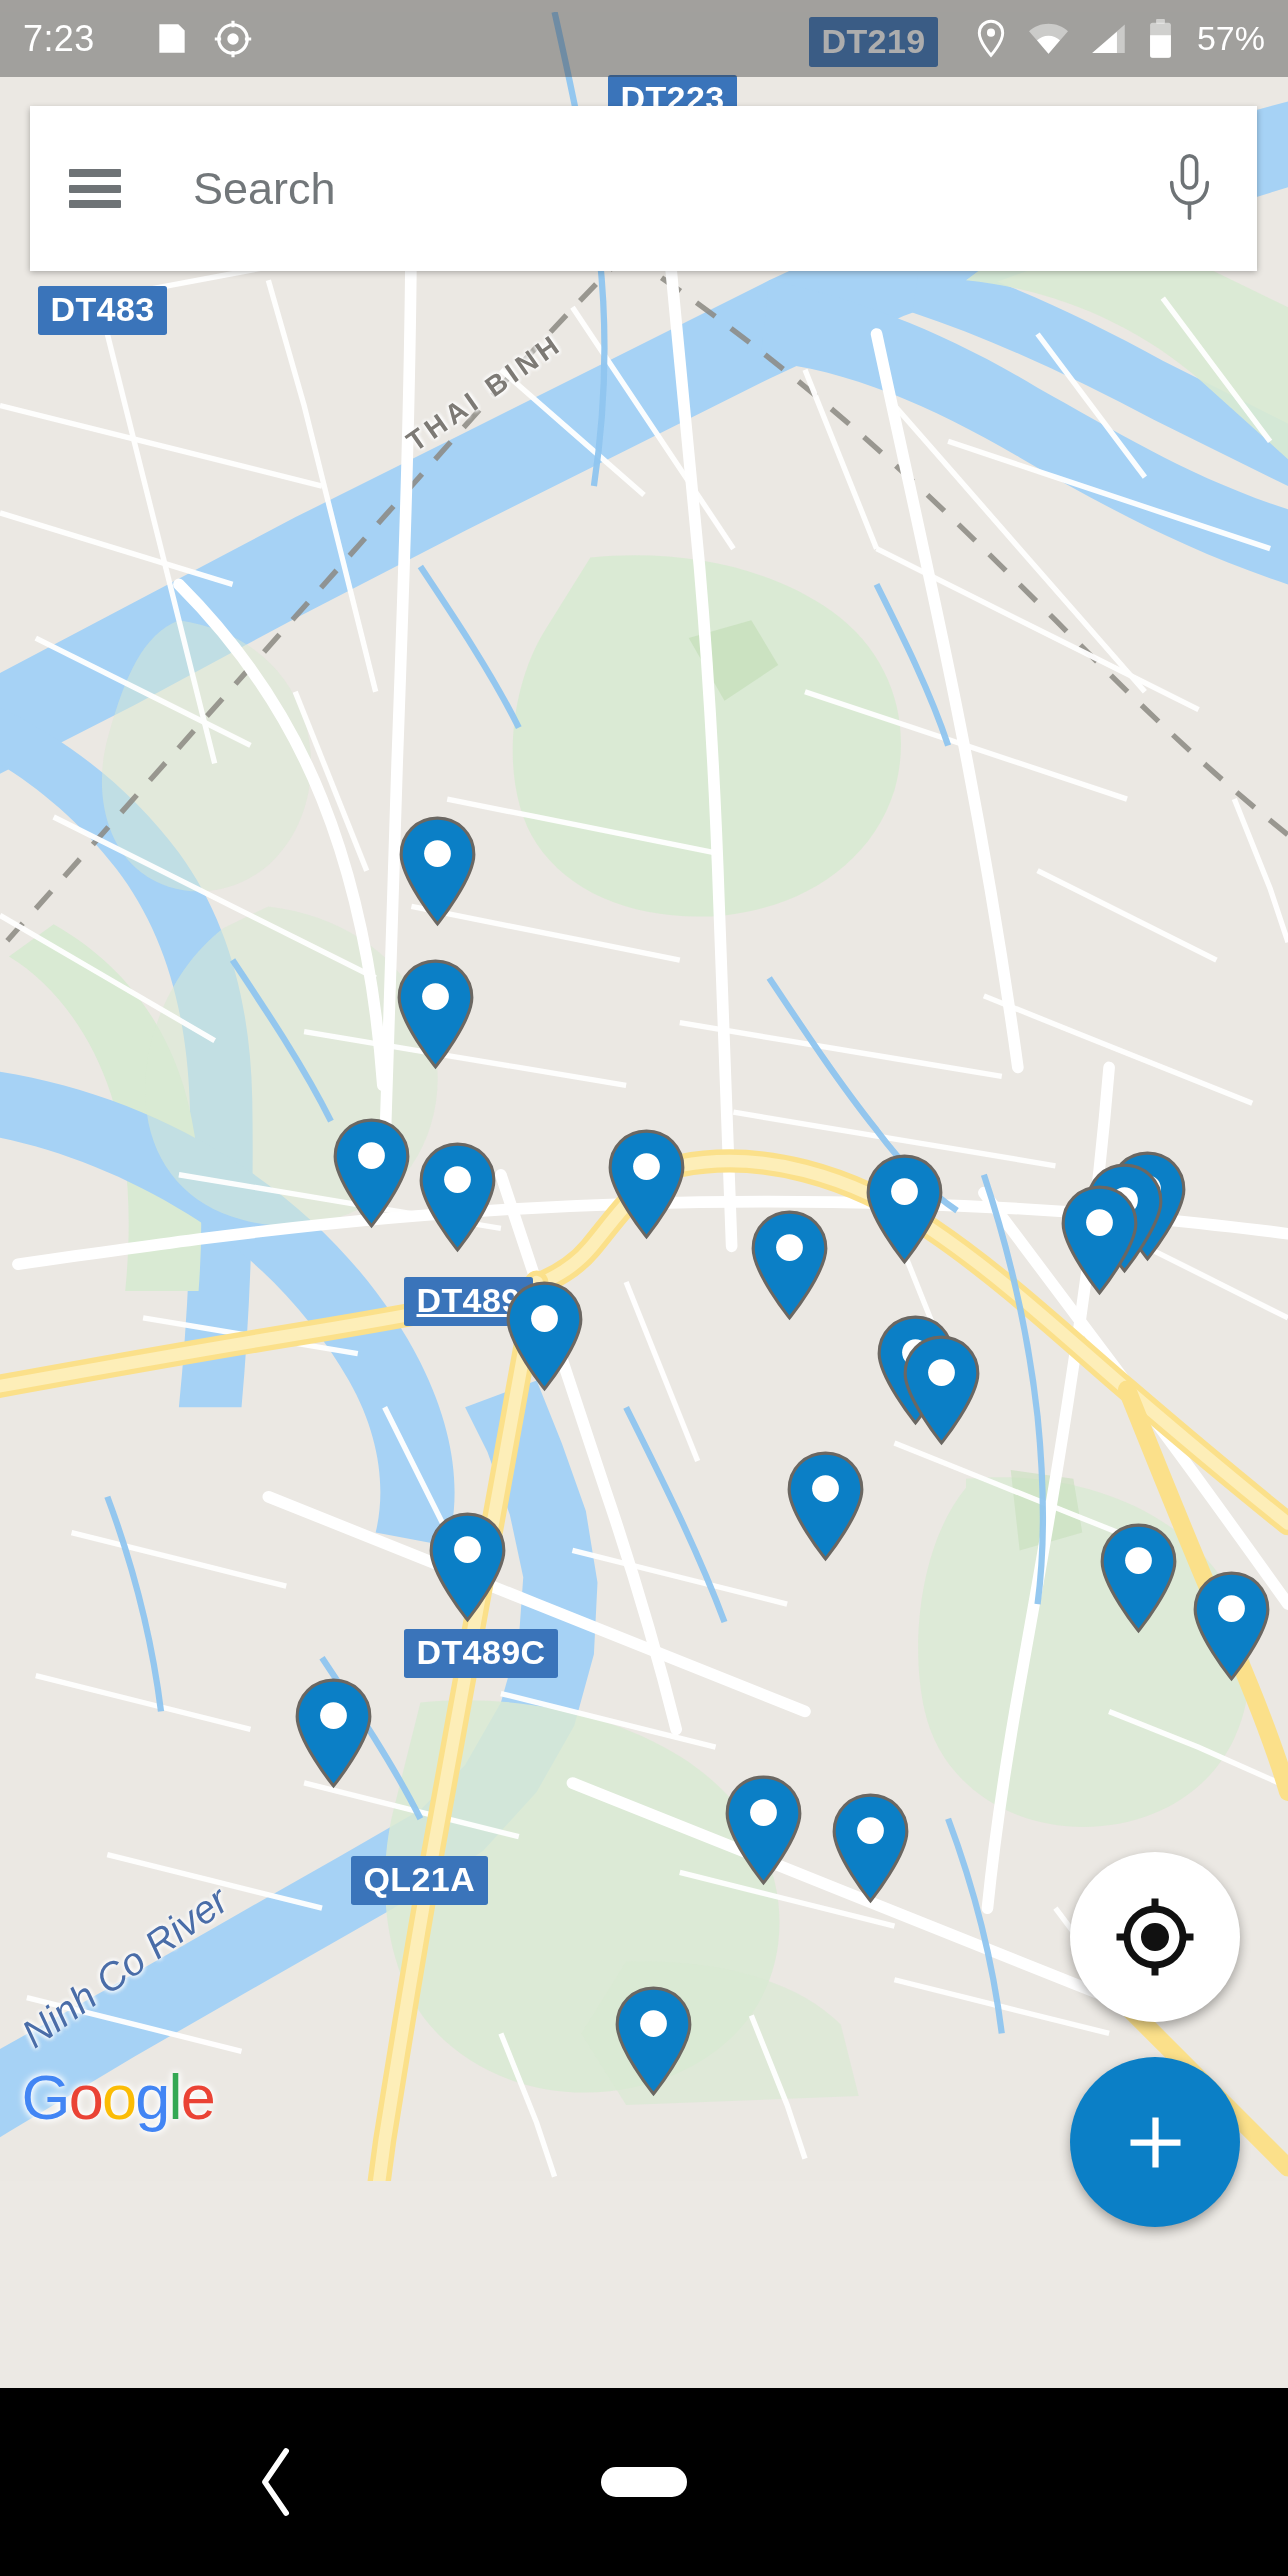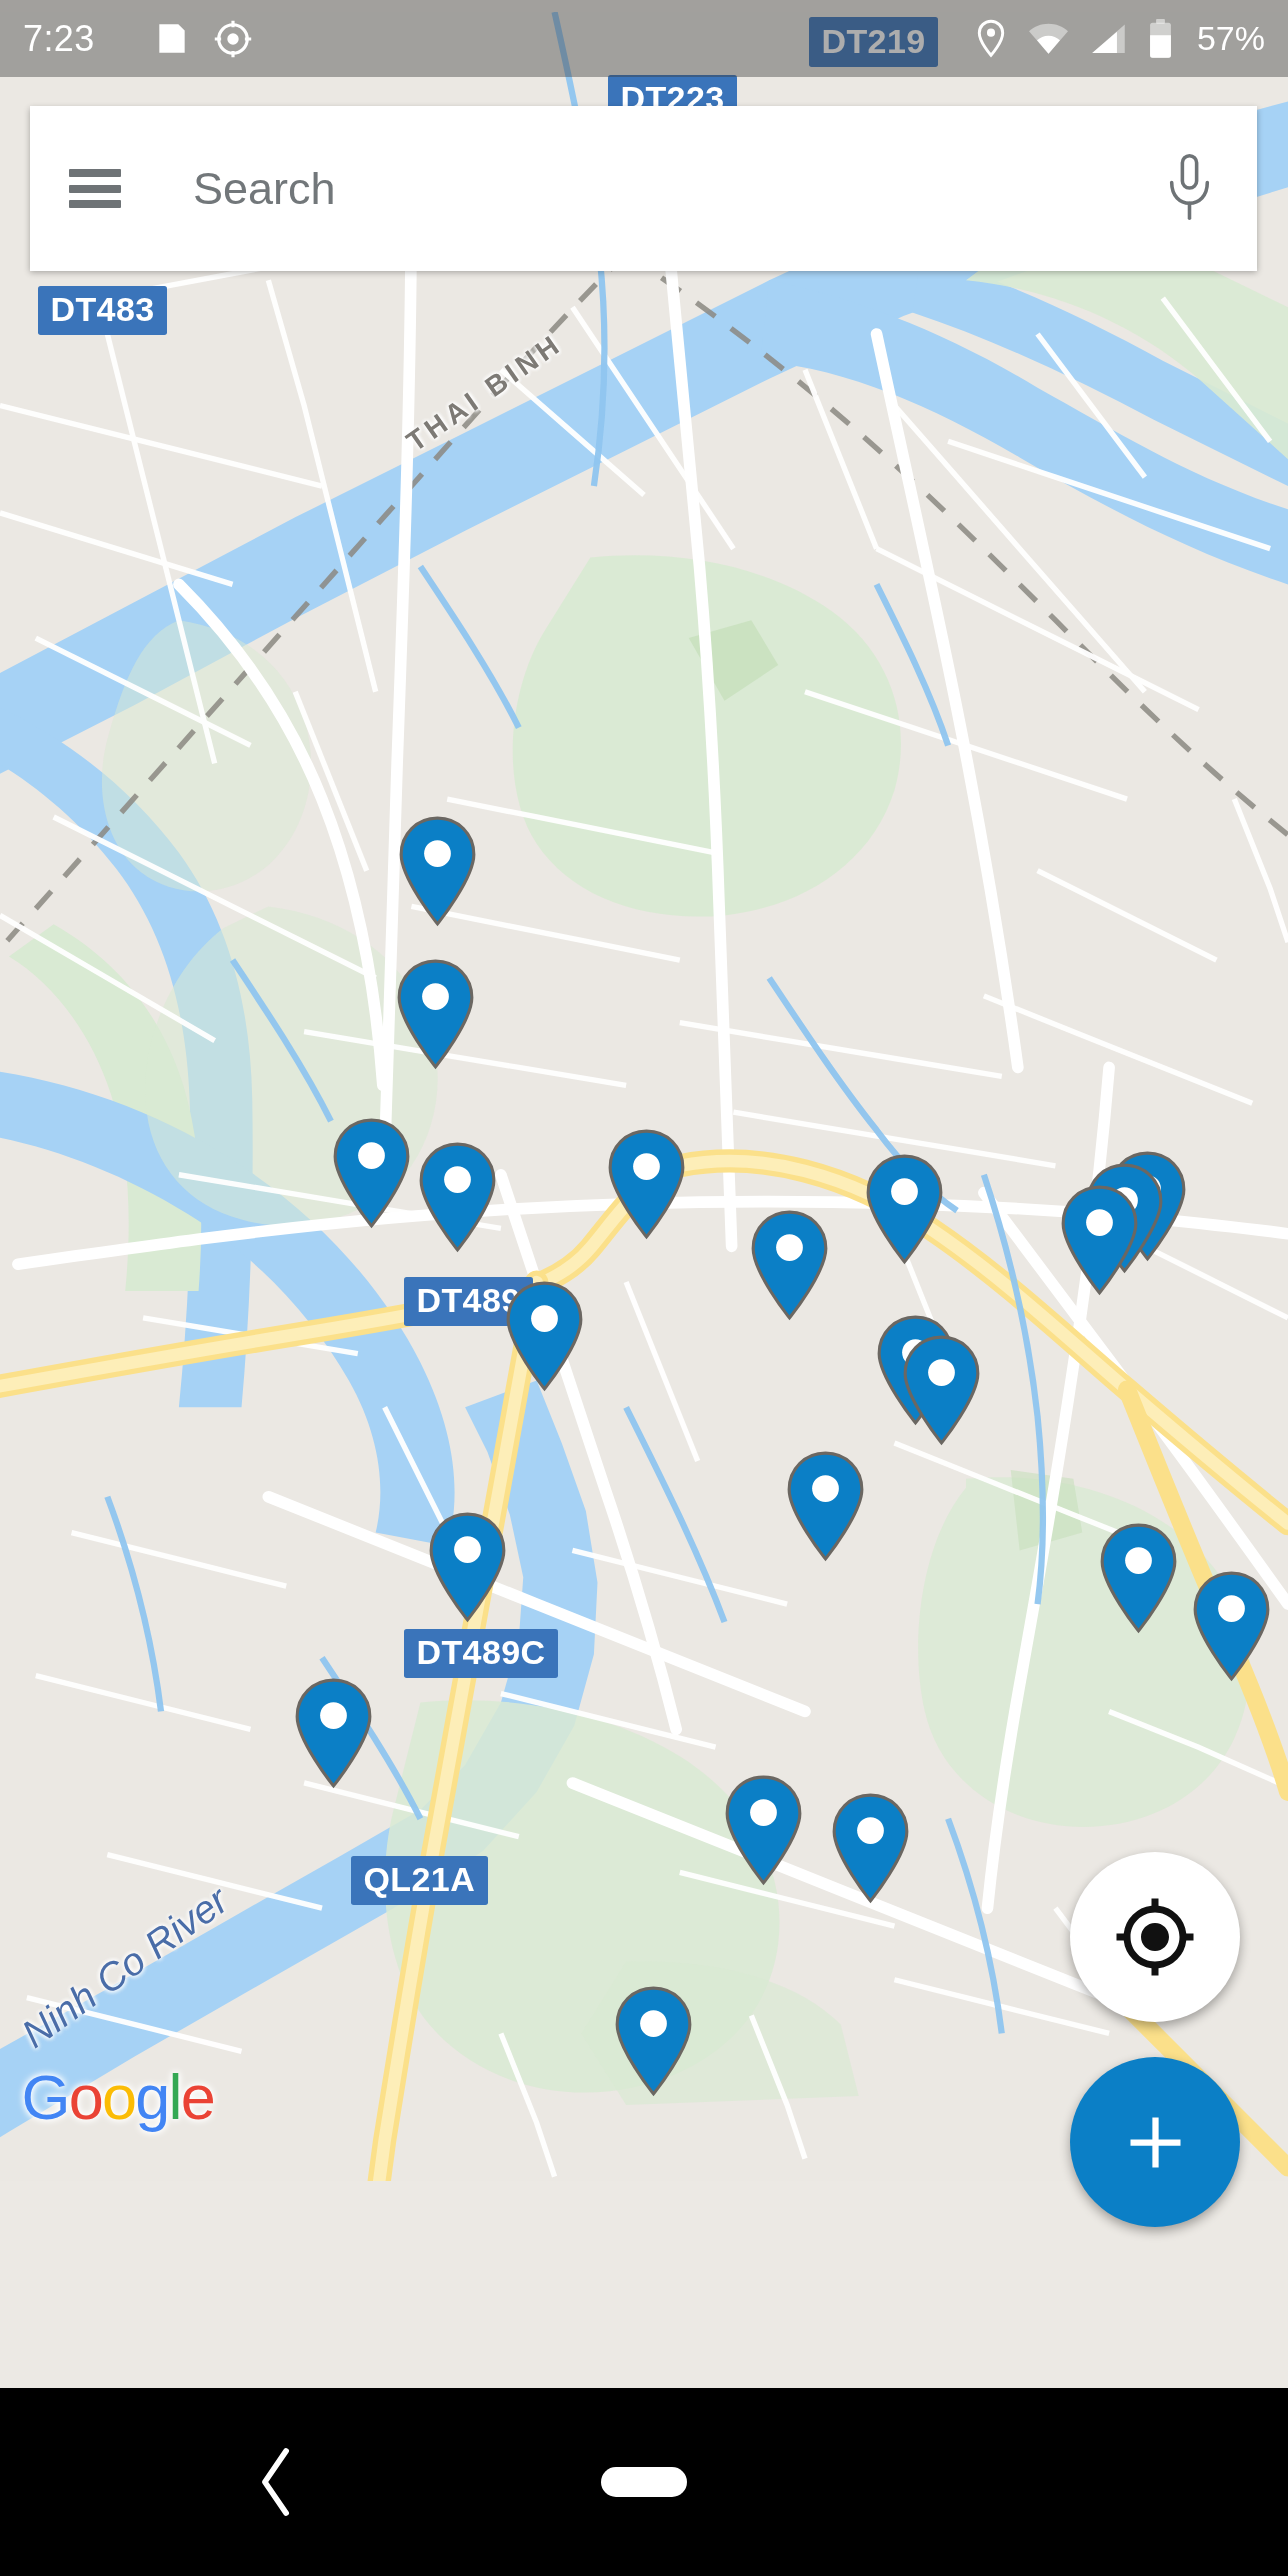--- a/index.html
+++ b/index.html
@@ -228,21 +228,21 @@
           <path d="M120,1660 C150,1740 170,1820 180,1900"></path>
           <path d="M980,640 C1010,700 1040,760 1060,820"></path>
           <path d="M470,620 C510,680 550,740 580,800"></path>
         </g>
       </g>
     </svg>
 
     <div class="shield" style="left:809px;top:5.4px;">DT219</div>
     <div class="shield" style="left:608px;top:63px;">DT223</div>
     <div class="shield" style="left:38px;top:274px;">DT483</div>
-    <div class="shield" style="left:404px;top:1265px;">DT489</div>
+    <div class="shield" style="left:404px;top:1265px;text-decoration:underline;">DT489</div>
     <div class="shield" style="left:404px;top:1617px;">DT489C</div>
     <div class="shield" style="left:351px;top:1844px;">QL21A</div>
 
     <div class="maplabel lbl-thaibinh" style="left:401px;top:420px;">THAI BINH</div>
     <div class="maplabel lbl-river" style="left:14.3px;top:2009px;">Ninh Co River</div>
 
     <div class="pin" style="left:399px;top:805px;">
         <svg width="77" height="107" viewBox="0 0 86 120">
           <path d="M43 3 C21 3 4 20 4 42 C4 68 43 117 43 117 C43 117 82 68 82 42 C82 20 65 3 43 3 Z" fill="none" stroke="#6b6762" stroke-width="7"></path>
           <path d="M43 3 C21 3 4 20 4 42 C4 68 43 117 43 117 C43 117 82 68 82 42 C82 20 65 3 43 3 Z" fill="#0b7fc6"></path>

